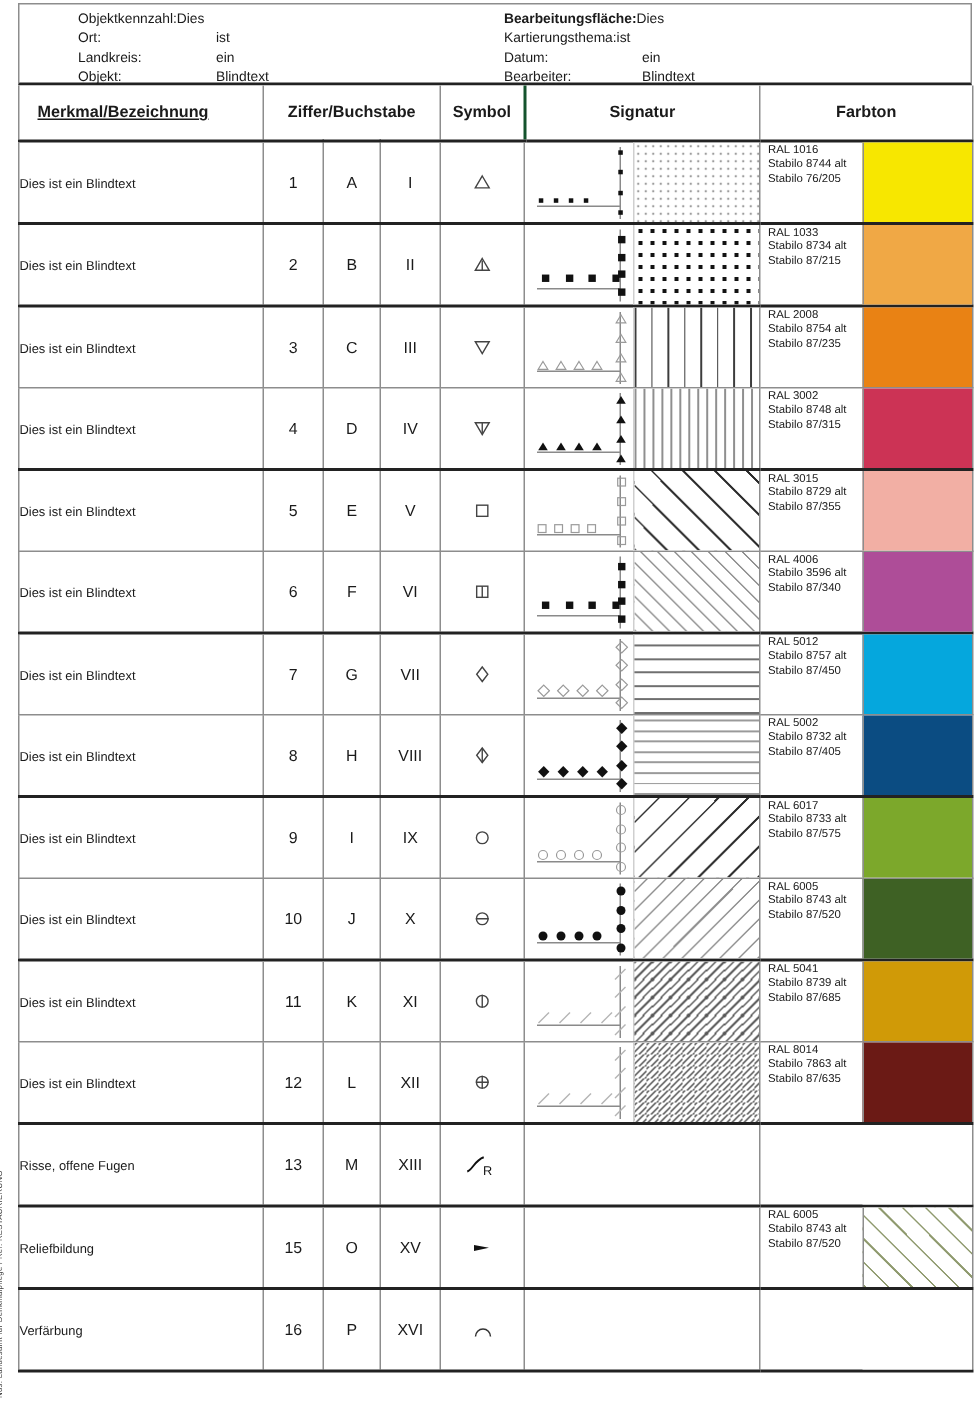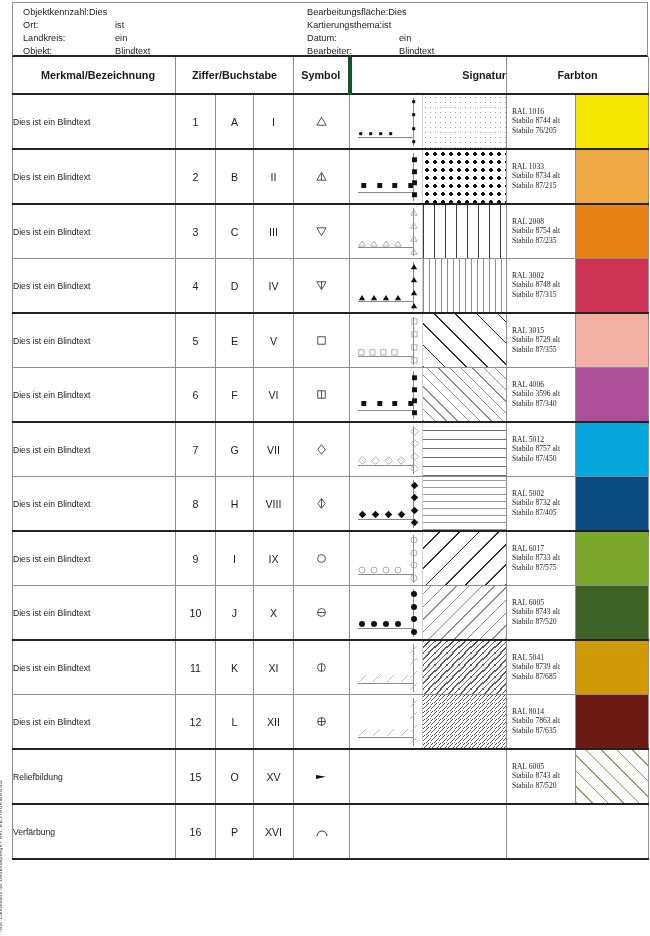--- a/index.html
+++ b/index.html
@@ -35,21 +35,21 @@
   #meta{
     position:absolute;left:12px;top:2px;width:636px;height:55px;
     box-sizing:border-box;
     border:1px solid #8d8d8d;
     border-bottom:2.2px solid #222;
     background:#fff;
   }
   .metacol{position:absolute;top:3px;}
   .metacol.left{left:10px;}
   .metacol.right{left:294px;}
-  .mrow{height:13px;line-height:13px;font-size:9.2px;white-space:nowrap;}
+  .mrow{height:13px;line-height:13px;font-size:9.2px;white-space:nowrap;margin-left:29px;}
   .mkey{display:inline-block;width:92px;}
   .mval{display:inline-block;}
   
   #tbl{
     position:absolute;left:12px;top:57px;width:636px;
     border-collapse:collapse;
     table-layout:fixed;
     background:#fff;
   }
   #tbl col.c-merk{width:163px;}
@@ -66,22 +66,22 @@
     vertical-align:middle;
   }
   #tbl thead th{
     height:36px;
     font-size:10.8px;
     font-weight:bold;
     border-top:none;
     border-bottom:2.2px solid #222;
     text-align:center;
   }
-  #tbl thead th.hmerk{text-align:left;padding-left:28px;}
-  #tbl thead th.hsig{border-left:4px solid #14532d;text-align:right;}
+  #tbl thead th.hmerk{text-align:left;padding-left:12px;text-decoration:underline;}
+  #tbl thead th.hsig{border-left:2px solid #14532d;}
   #tbl tbody tr{height:53px;}
   #tbl tbody td{height:53px;}
   .cell-name{
     font-size:8.6px;padding-left:12px;text-align:left;
     color:#1a1a1a;
   }
   .cell-mid{font-size:10.6px;text-align:center;}
   .rowsep td{border-bottom:2.2px solid #222 !important;}
 
   
@@ -163,25 +163,24 @@
     background-color:#fff;
     background-image:repeating-linear-gradient(-45deg,#4a4a4a 0 1px,transparent 1px 3.2px);
     background-size:8px 8px;
   }
 
   
   .far{position:relative;height:53px;display:flex;}
   .far .rals{
     width:68px;flex:0 0 68px;
     font-size:7.6px;line-height:9.3px;
-    padding:12px 0 0 5px;
+    padding:0 0 0 5px;
     box-sizing:border-box;
     color:#1a1a1a;
     white-space:nowrap;
-    font-family:Liberation Serif, serif;
   }
   .far .swatch{
     flex:1 1 auto;height:53px;
     border-left:1px solid #8d8d8d;
   }
   .far.empty .swatch{border-left:none;background:#fff;}
   .swatch.hatch-green{
     background-color:#fff;
     background-image:repeating-linear-gradient(45deg,#8f9a6e 0 1.1px,transparent 1.1px 11px);
   }
@@ -196,21 +195,21 @@
   </div>
 
   <div id="meta">
     <div class="metacol left">
         <div class="mrow"><span style="display: inline;">Objektkennzahl:</span><span class="mval"> Dies</span></div>
         <div class="mrow"><span class="mkey">Ort:</span><span class="mval">ist</span></div>
         <div class="mrow"><span class="mkey">Landkreis:</span><span class="mval">ein</span></div>
         <div class="mrow"><span class="mkey">Objekt:</span><span class="mval">Blindtext</span></div>
       </div>
     <div class="metacol right">
-        <div class="mrow"><span style="display: inline;">Bearbeitungsfläche:</span><span class="mval"> Dies</span></div>
+        <div class="mrow"><span style="display: inline; font-weight: bold;">Bearbeitungsfläche:</span><span class="mval"> Dies</span></div>
         <div class="mrow"><span style="font-weight: normal; display: inline;">Kartierungsthema:</span><span class="mval"> ist</span></div>
         <div class="mrow"><span class="mkey">Datum:</span><span class="mval">ein</span></div>
         <div class="mrow"><span class="mkey">Bearbeiter:</span><span class="mval">Blindtext</span></div>
       </div>
   </div>
 
   <table id="tbl">
     <colgroup>
       <col class="c-merk">
         <col class="c-zif">
@@ -928,20 +927,43 @@
               <div class="rals">
                 <div>RAL 8014</div>
                 <div>Stabilo 7863 alt</div>
                 <div>Stabilo 87/635</div>
               </div>
               <div class="swatch" style="background:#6B1A15;"></div>
             </div>
           </td>
         </tr>
         <tr class="rowsep">
+          <td class="cell-name">Risse, offene Fugen</td>
+          <td class="cell-mid">13</td>
+          <td class="cell-mid">M</td>
+          <td class="cell-mid">XIII</td>
+          <td>
+            <div class="symwrap">
+              <svg width="24" height="16" viewBox="0 0 24 16">
+                <path d="M1.5,12 C5,11 6.5,4.5 12.5,2.5" fill="none" stroke="#111" stroke-width="1.3"></path>
+                <text x="12" y="14" font-family="Liberation Sans, sans-serif" font-size="8.5" fill="#111">R</text>
+              </svg>
+            </div>
+          </td>
+          <td>
+            <div class="sig"></div>
+          </td>
+          <td>
+            <div class="far empty">
+              <div class="rals"></div>
+              <div class="swatch"></div>
+            </div>
+          </td>
+        </tr>
+        <tr class="rowsep">
           <td class="cell-name">Reliefbildung</td>
           <td class="cell-mid">15</td>
           <td class="cell-mid">O</td>
           <td class="cell-mid">XV</td>
           <td>
             <div class="symwrap">
               <svg width="16" height="12" viewBox="0 0 16 12">
                 <polygon points="2,4 12,5.8 2,8" fill="#111"></polygon>
               </svg>
             </div>

